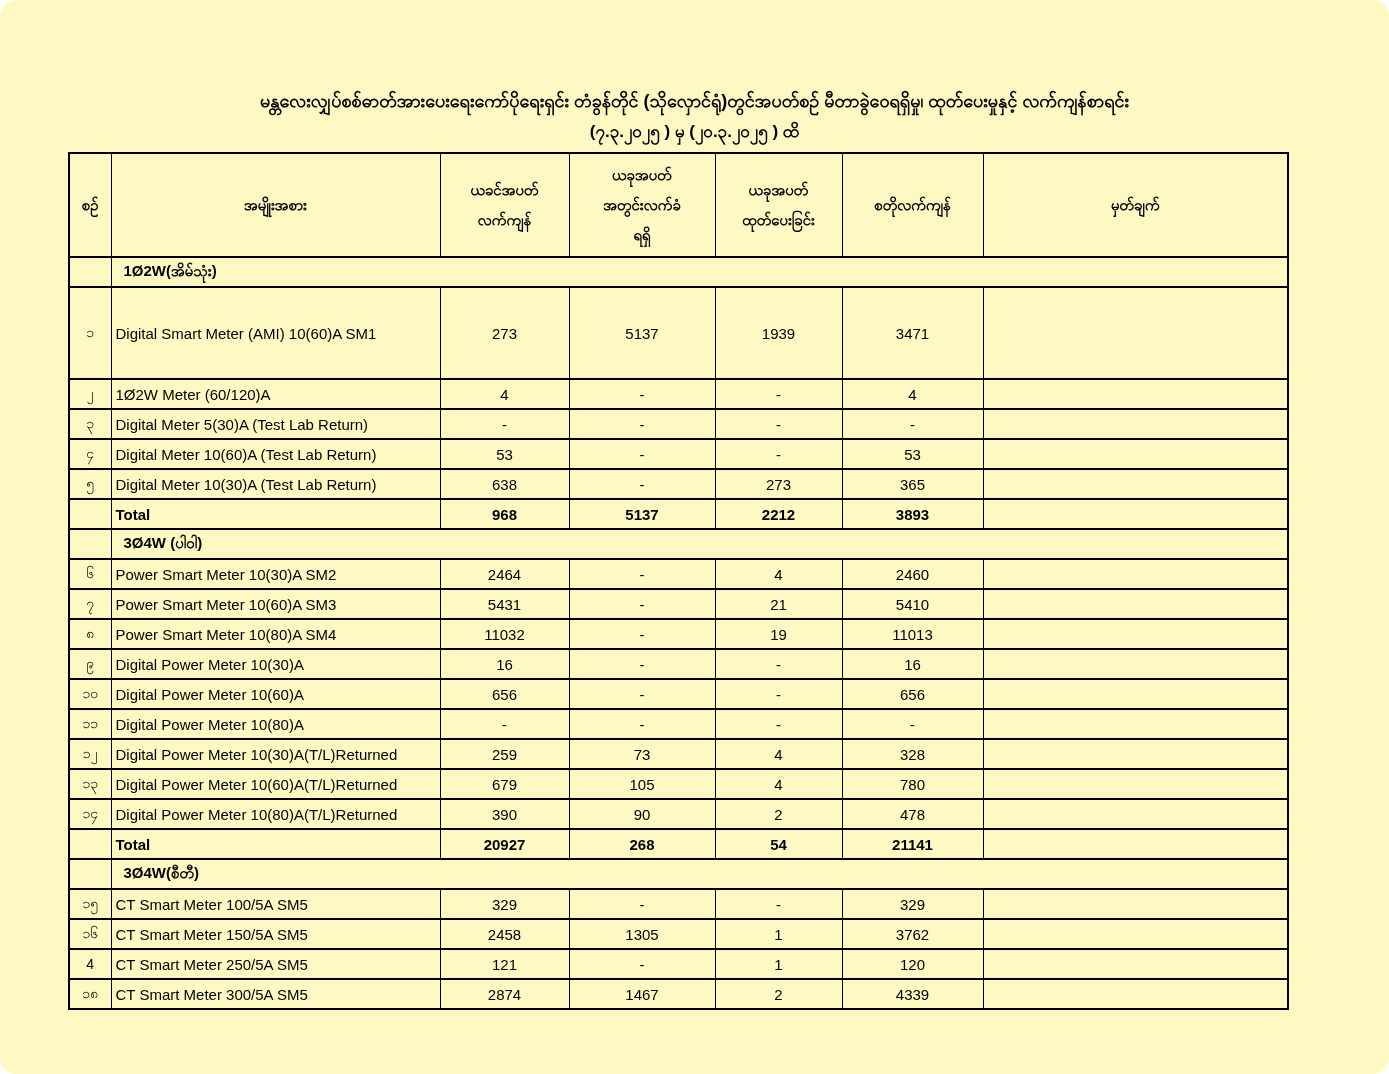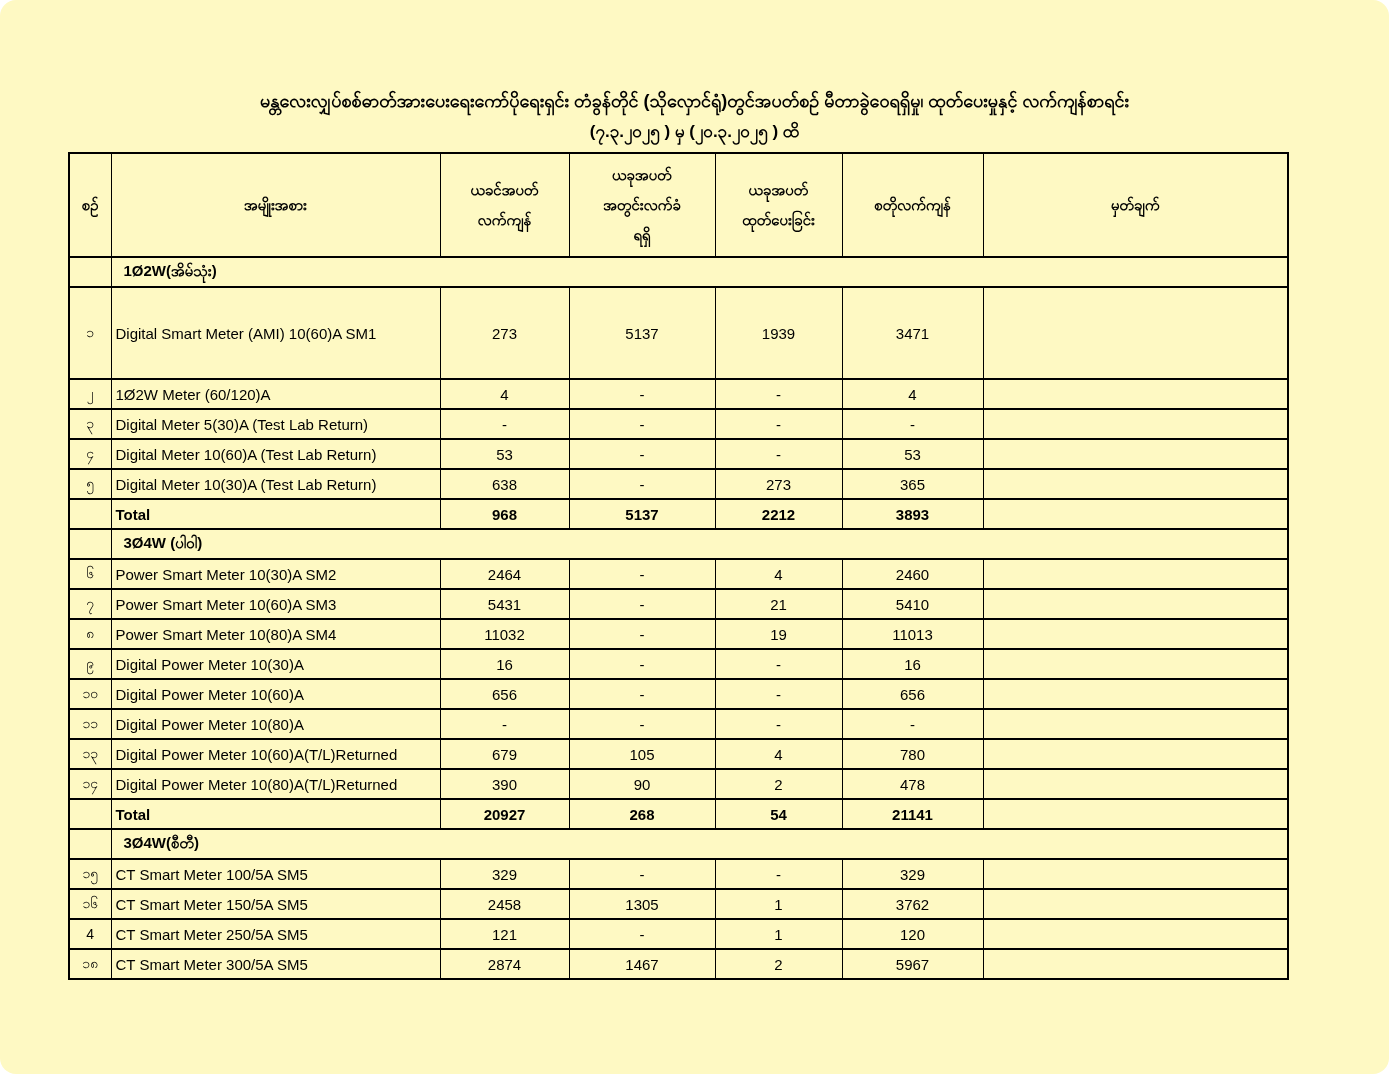--- a/index.html
+++ b/index.html
@@ -233,20 +233,29 @@
         <tr class="item-row">
           <td class="no">၁၁</td>
           <td class="type">Digital Power Meter 10(80)A</td>
           <td class="num">-</td>
           <td class="num">-</td>
           <td class="num">-</td>
           <td class="num">-</td>
           <td class="remark"></td>
         </tr>
         <tr class="item-row">
+          <td class="no">၁၂</td>
+          <td class="type">Digital Power Meter 10(30)A(T/L)Returned</td>
+          <td class="num">259</td>
+          <td class="num">73</td>
+          <td class="num">4</td>
+          <td class="num">328</td>
+          <td class="remark"></td>
+        </tr>
+        <tr class="item-row">
           <td class="no">၁၃</td>
           <td class="type">Digital Power Meter 10(60)A(T/L)Returned</td>
           <td class="num">679</td>
           <td class="num">105</td>
           <td class="num">4</td>
           <td class="num">780</td>
           <td class="remark"></td>
         </tr>
         <tr class="item-row">
           <td class="no">၁၄</td>
@@ -296,19 +305,19 @@
           <td class="num">1</td>
           <td class="num">120</td>
           <td class="remark"></td>
         </tr>
         <tr class="item-row">
           <td class="no">၁၈</td>
           <td class="type">CT Smart Meter 300/5A SM5</td>
           <td class="num">2874</td>
           <td class="num">1467</td>
           <td class="num">2</td>
-          <td class="num">5967</td>
+          <td class="num">4339</td>
           <td class="remark"></td>
         </tr>
       </tbody>
   </table>
 
 </div>
 
 </body></html>

